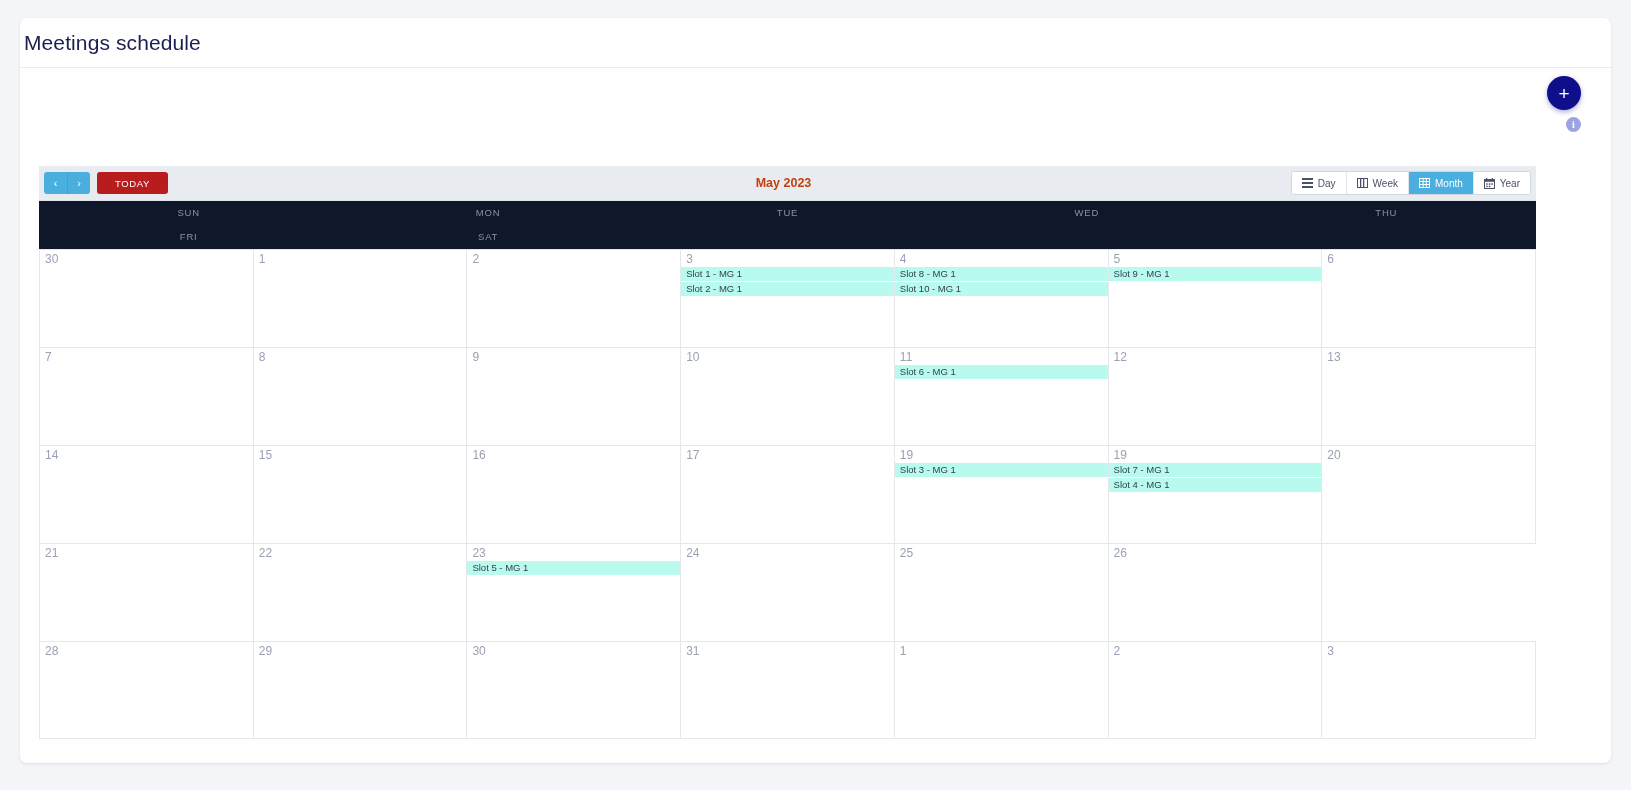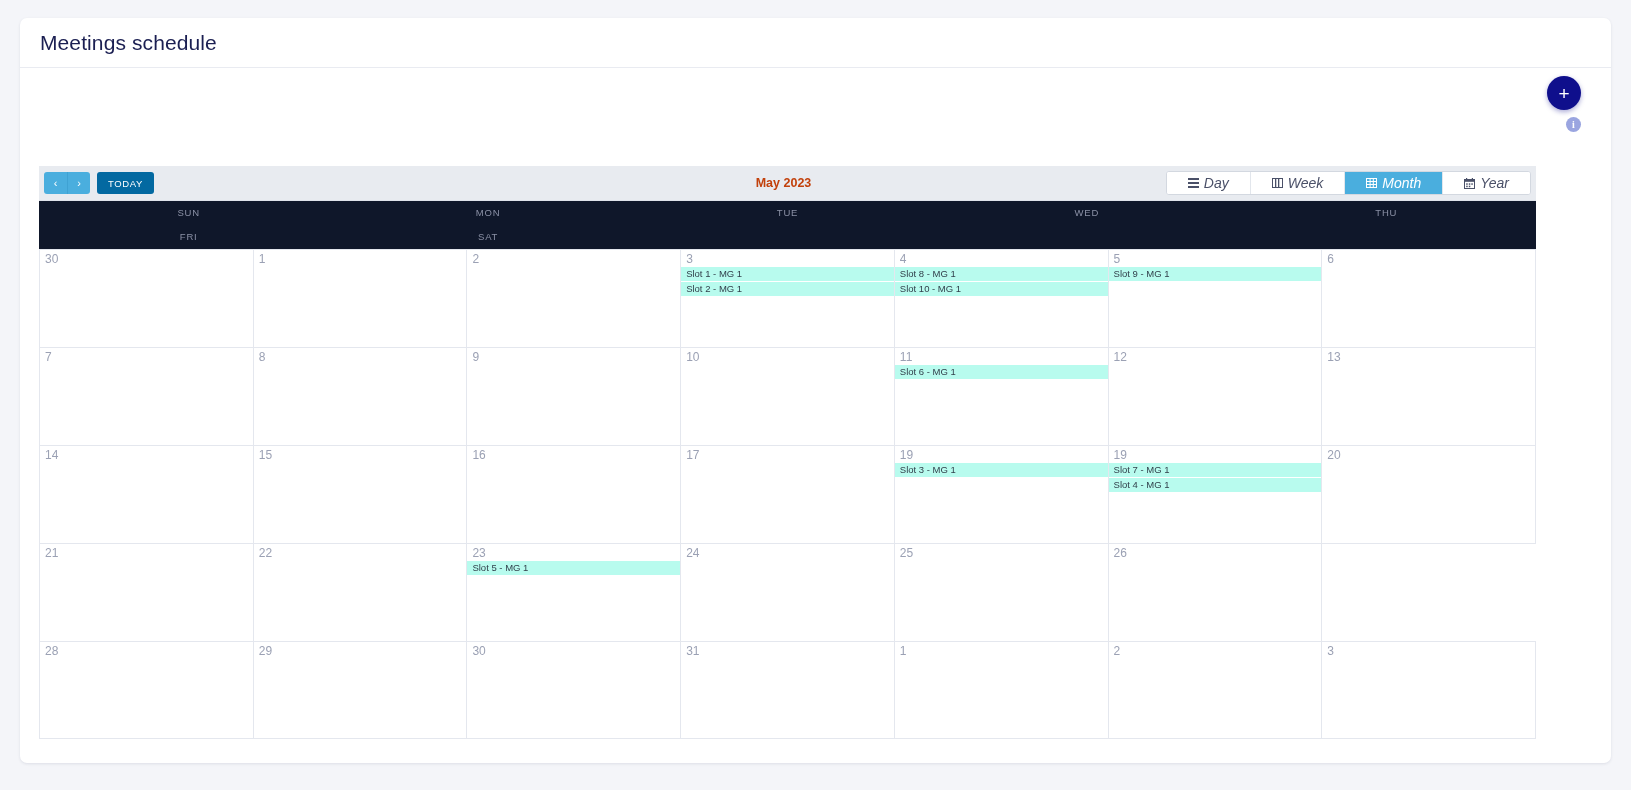--- a/index.html
+++ b/index.html
@@ -22,21 +22,21 @@
     background: #ffffff;
     border-radius: 7px;
     box-shadow: 0 1px 3px rgba(20,25,70,0.10);
     overflow: hidden;
   }
   .card-header {
     height: 50px;
     border-bottom: 1px solid #e9ebf1;
     display: flex;
     align-items: center;
-    padding-left: 20px;
+    padding-left: 4px;
   }
   .page-title {
     font-size: 21px;
     color: #1b1f52;
     letter-spacing: .1px;
   }
   
   .fab-zone {
     position: absolute;
     right: 30px;
@@ -90,25 +90,25 @@
     border: none;
     color: #ffffff;
     width: 23px; height: 22px;
     font-size: 11px;
     cursor: pointer;
     display: flex; align-items: center; justify-content: center;
   }
   .nav-btn.left  { border-radius: 3px 0 0 3px; }
   .nav-btn.right { border-radius: 0 3px 3px 0; border-left: 1px solid #3fa2d3; }
   .today-btn {
-    background: #0369a1;
+    background: #b91c1c;
     border: none;
     color: #ffffff;
     height: 22px;
-    padding: 0 11px;
+    padding: 0 18px;
     border-radius: 3px;
     font-size: 9.5px;
     letter-spacing: .6px;
     cursor: pointer;
     font-family: "Liberation Sans", sans-serif;
   }
   .cal-month-title {
     position: absolute;
     left: 0; right: 8px;
     text-align: center;
@@ -125,26 +125,25 @@
     border: 1px solid #d3d8e0;
     background: #ffffff;
     z-index: 2;
   }
   .view-btn {
     background: #ffffff;
     border: none;
     border-left: 1px solid #e2e6ec;
     color: #4a5068;
     height: 22px;
-    padding: 0 21px;
-    font-size: 14px;
+    padding: 0 10px;
+    font-size: 10px;
     display: flex; align-items: center; gap: 5px;
     cursor: pointer;
     font-family: "Liberation Sans", sans-serif;
-    font-style: italic;
   }
   .view-btn:first-child { border-left: none; }
   .view-btn.active { background: #4aaede; color: #ffffff; }
   .view-btn svg { display: block; }
 
   .weekdays {
     display: grid;
     grid-template-columns: repeat(5, 1fr);
     background: #0f172a;
     border-top: 1px solid #dfe3ea;

